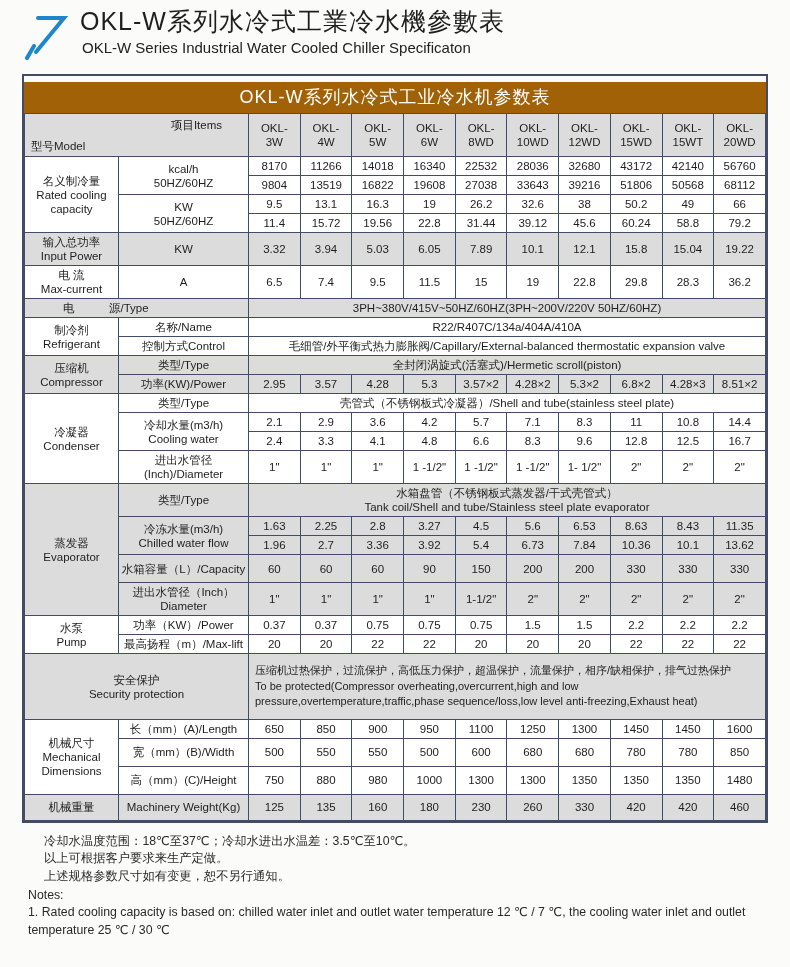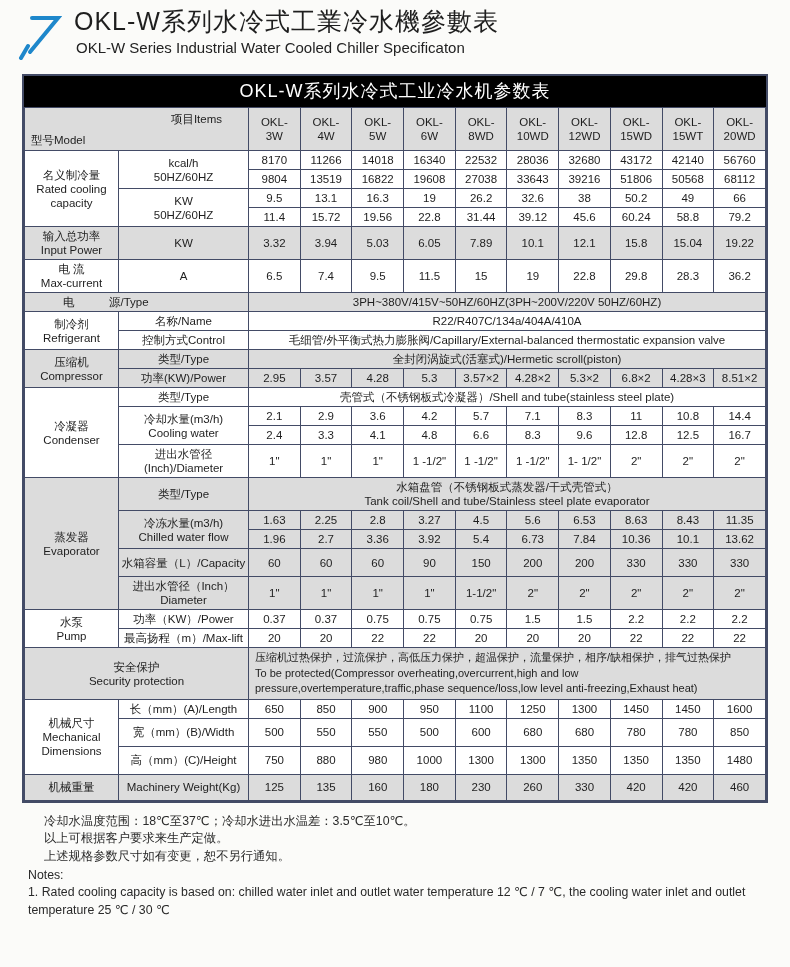--- a/index.html
+++ b/index.html
@@ -6,47 +6,47 @@
   html,body { margin:0; padding:0; }
   body {
     width:790px;
     font-family:"Liberation Sans","DejaVu Sans",sans-serif;
     background:#fbfbf9;
     color:#1e1e1e;
   }
   .page { width:790px; height:967px; overflow:hidden; position:relative; }
 
   
-  .page-header { padding:6px 0 0 18px; display:flex; align-items:flex-start; }
+  .page-header { padding:6px 0 0 24px; display:flex; align-items:flex-start; }
   .logo { width:48px; height:50px; margin:4px 8px 0 0; flex:0 0 auto; }
   .title-block { line-height:1.1; }
   .title-zh { font-size:25px; font-weight:500; letter-spacing:1px; margin:2px 0 0 0; }
   .title-en { font-size:15px; font-weight:400; margin:4px 0 0 2px; color:#222; }
 
   
   .table-wrap { margin:14px 22px 0 22px; border:2px solid #434b66; }
   .table-title {
-    background:#000000; color:#ffffff; text-align:center;
-    font-size:18px; padding:3px 0 4px 0; letter-spacing:1px;
+    background:#a16207; color:#ffffff; text-align:center;
+    font-size:18px; padding:3px 0 4px 0; letter-spacing:1px;margin-top:6px;
   }
   table { width:100%; border-collapse:collapse; table-layout:fixed; }
   td {
     border:1px solid #434b66;
     text-align:center; vertical-align:middle;
     font-size:11.5px; line-height:1.22;
     padding:2px 2px; white-space:pre-line;
     overflow:hidden;
   }
   tr.shade td { background:#dcdcdc; }
   tr.plain td { background:#ffffff; }
   td.cat { font-size:11.5px; }
   td.item { font-size:11.5px; }
   td.val { font-size:11.5px; }
   td.span { font-size:11.5px; }
-  td.left { text-align:left; padding:2px 6px; font-size:11px; line-height:1.4; }
+  td.left { text-align:left; padding:9px 6px; font-size:11px; line-height:1.4; }
   td.powerlbl { text-align:left; padding-left:38px; }
   .model-cell { font-size:11.5px; height:34px; }
 
   .corner { position:relative; padding:0; height:34px;
     background-image:linear-gradient(to bottom right,
       transparent 48.8%, #434b66 48.8%, #434b66 51.2%, transparent 51.2%);
   }
   .corner-model { position:absolute; left:6px; bottom:3px; font-size:11.5px; }
   .corner-item  { position:absolute; right:26px; top:4px; font-size:11.5px; }
 

